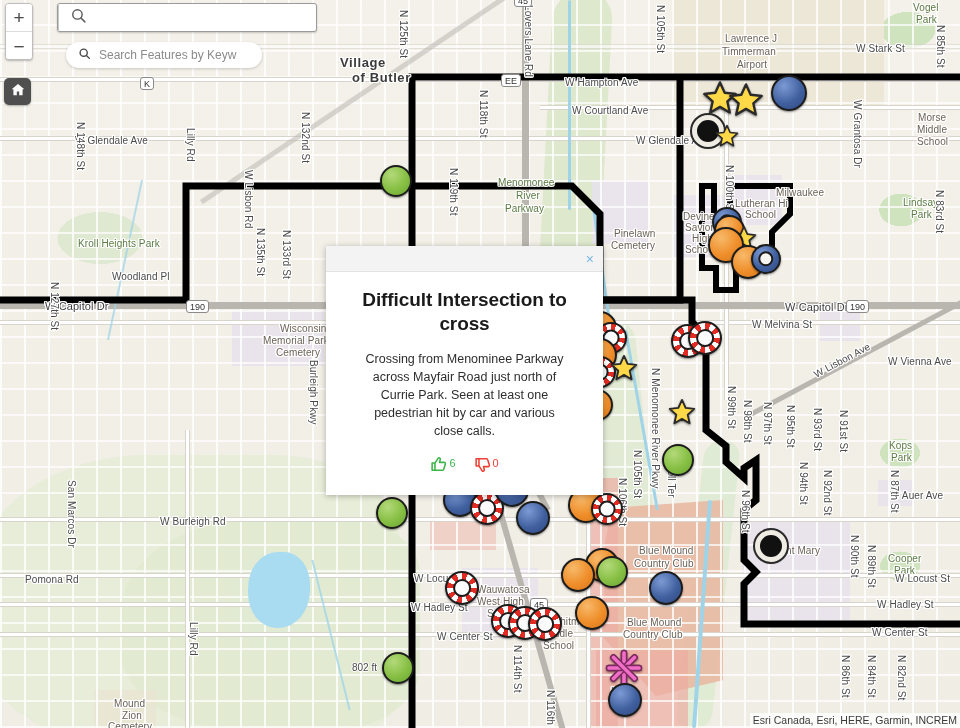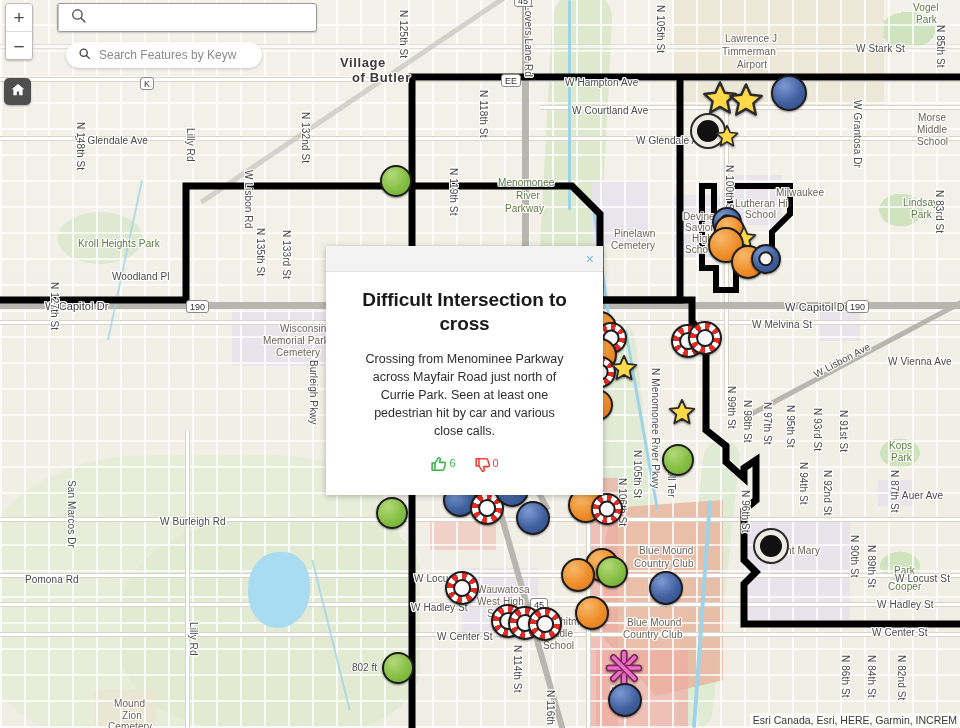--- a/index.html
+++ b/index.html
@@ -345,21 +345,21 @@
       <div class="lbl park" style="left: 516px; top: 190px;">River</div>
       <div class="lbl park" style="left: 505px; top: 203px;">Parkway</div>
       <div class="lbl road-major" style="left: 45px; top: 300px;">W Capitol Dr</div>
       <div class="lbl road-major" style="left: 785px; top: 301px;">W Capitol Dr</div>
       <div class="lbl " style="left: 752px; top: 319px;">W Melvina St</div>
       <div class="lbl " style="left: 888px; top: 356px;">W Vienna Ave</div>
       <div class="lbl " style="left: 812px; top: 370px; transform: rotate(-28deg); transform-origin: left top;">W Lisbon Ave</div>
       <div class="lbl park" style="left: 889px; top: 440px;">Kops</div>
       <div class="lbl park" style="left: 891px; top: 452px;">Park</div>
       <div class="lbl " style="left: 890px; top: 490px;">W Auer Ave</div>
-      <div class="lbl park" style="left: 888px; top: 581px;">Cooper</div>
+      <div class="lbl park" style="left: 888px; top: 553px;">Cooper</div>
       <div class="lbl park" style="left: 894px; top: 565px;">Park</div>
       <div class="lbl " style="left: 895px; top: 573px;">W Locust St</div>
       <div class="lbl " style="left: 877px; top: 599px;">W Hadley St</div>
       <div class="lbl " style="left: 872px; top: 627px;">W Center St</div>
       <div class="lbl " style="left: 414px; top: 573px;">W Locust St</div>
       <div class="lbl " style="left: 411px; top: 602px;">W Hadley St</div>
       <div class="lbl " style="left: 437px; top: 631px;">W Center St</div>
       <div class="lbl poi" style="left: 477px; top: 584px;">Wauwatosa</div>
       <div class="lbl poi" style="left: 477px; top: 596px;">West High</div>
       <div class="lbl poi" style="left: 487px; top: 608px;">School</div>

